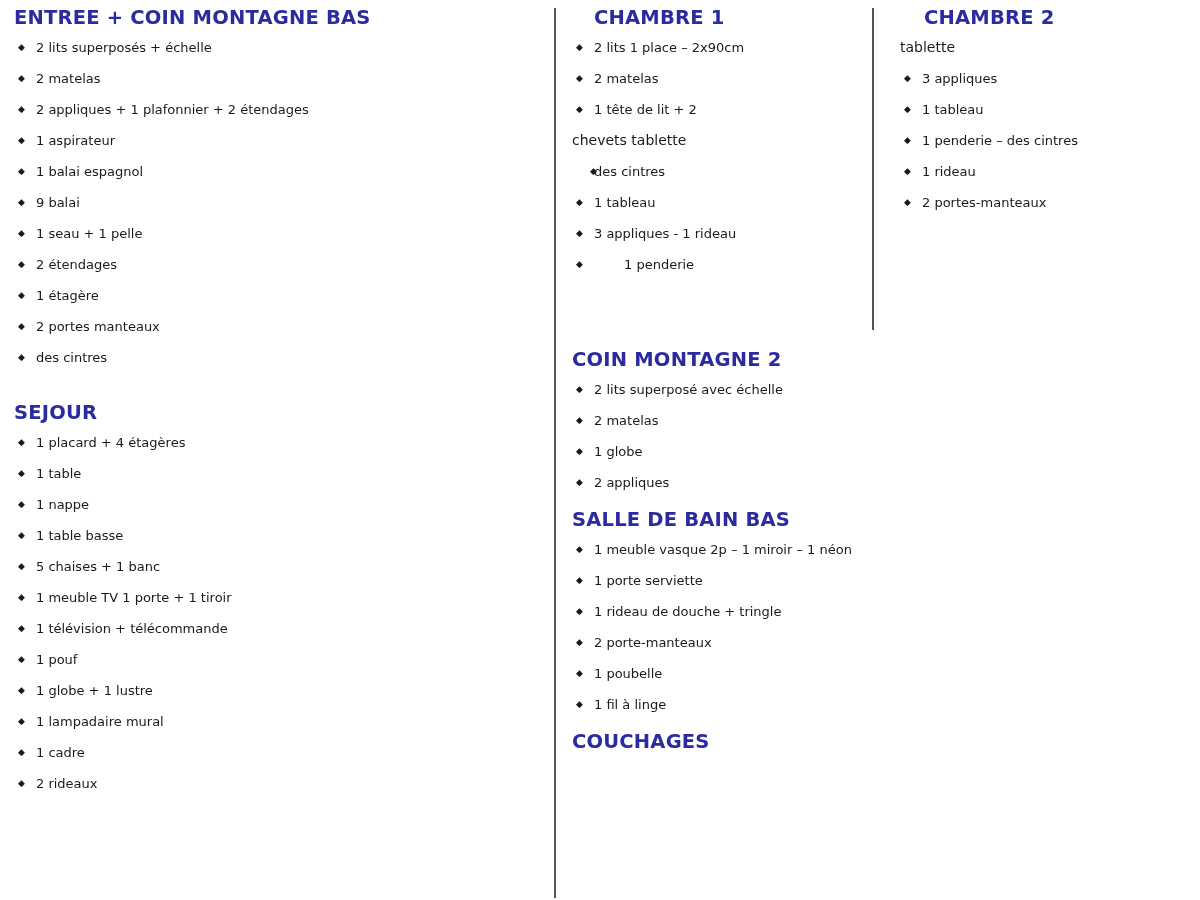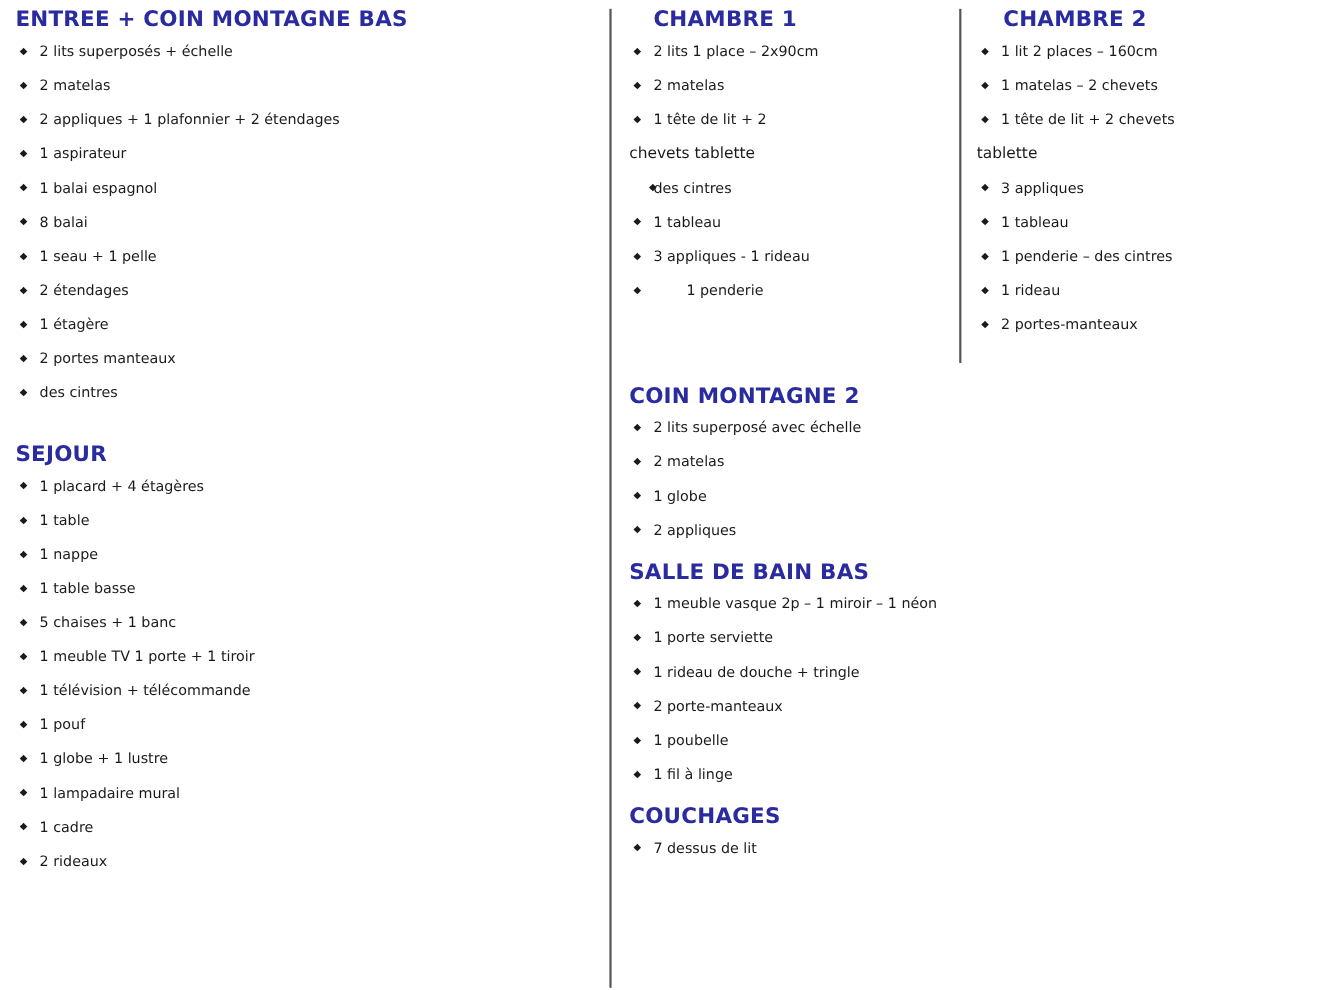--- a/index.html
+++ b/index.html
@@ -95,21 +95,21 @@
     box-sizing: border-box;
   }
   .room-1 { width: 300px; flex: 0 0 300px; }
   .room-sep {
     flex: 0 0 2px;
     width: 2px;
     background: #555;
     height: 322px;
     margin: 2px 10px 0 0;
   }
-  .room-2 { flex: 1 1 auto; padding-left: 4px; }
+  .room-2 { flex: 1 1 auto; padding-left: 4px; margin-left: 12px; }
   .room .sec-title { padding-left: 22px; }
   .room-2 .sec-title { padding-left: 24px; }
   .wrapline {
     font-size: 14px;
     line-height: 31px;
     white-space: nowrap;
     padding-left: 0;
   }
   .tight::before { left: 18px !important; }
 </style>
@@ -122,21 +122,21 @@
     <div class="col-left">
 
       <div>
         <div class="sec-title">ENTREE + COIN MONTAGNE BAS</div>
         <ul class="items">
           <li>2 lits superposés + échelle</li>
           <li>2 matelas</li>
           <li>2 appliques + 1 plafonnier + 2 étendages</li>
           <li>1 aspirateur</li>
           <li>1 balai espagnol</li>
-          <li>8 balai</li>
+          <li>9 balai</li>
           <li>1 seau + 1 pelle</li>
           <li>2 étendages</li>
           <li>1 étagère</li>
           <li>2 portes manteaux</li>
           <li>des cintres</li>
         </ul>
       </div>
 
       <div class="gap-lg"></div>
 
@@ -179,25 +179,20 @@
             <li>1 tableau</li>
             <li>3 appliques  -  1 rideau</li>
             <li style="padding-left:52px">1 penderie</li>
           </ul>
         </div>
 
         <div class="room-sep"></div>
 
         <div class="room room-2">
           <div class="sec-title">CHAMBRE 2</div>
-          <ul class="items indent-1">
-            <li>1 lit 2 places – 160cm</li>
-            <li>1 matelas – 2 chevets</li>
-            <li>1 tête de lit + 2 chevets</li>
-          </ul>
           <div class="wrapline">tablette</div>
           <ul class="items indent-1">
             <li>3 appliques</li>
             <li>1 tableau</li>
             <li>1 penderie – des cintres</li>
             <li>1 rideau</li>
             <li>2 portes-manteaux</li>
           </ul>
         </div>
 
@@ -226,20 +221,17 @@
           <li>2 porte-manteaux</li>
           <li>1 poubelle</li>
           <li>1 fil à linge</li>
         </ul>
       </div>
 
       <div class="gap-sm"></div>
 
       <div>
         <div class="sec-title">COUCHAGES</div>
-        <ul class="items">
-          <li>7 dessus de lit</li>
-        </ul>
       </div>
 
     </div>
   </div>
 </div>
 
 </body></html>

